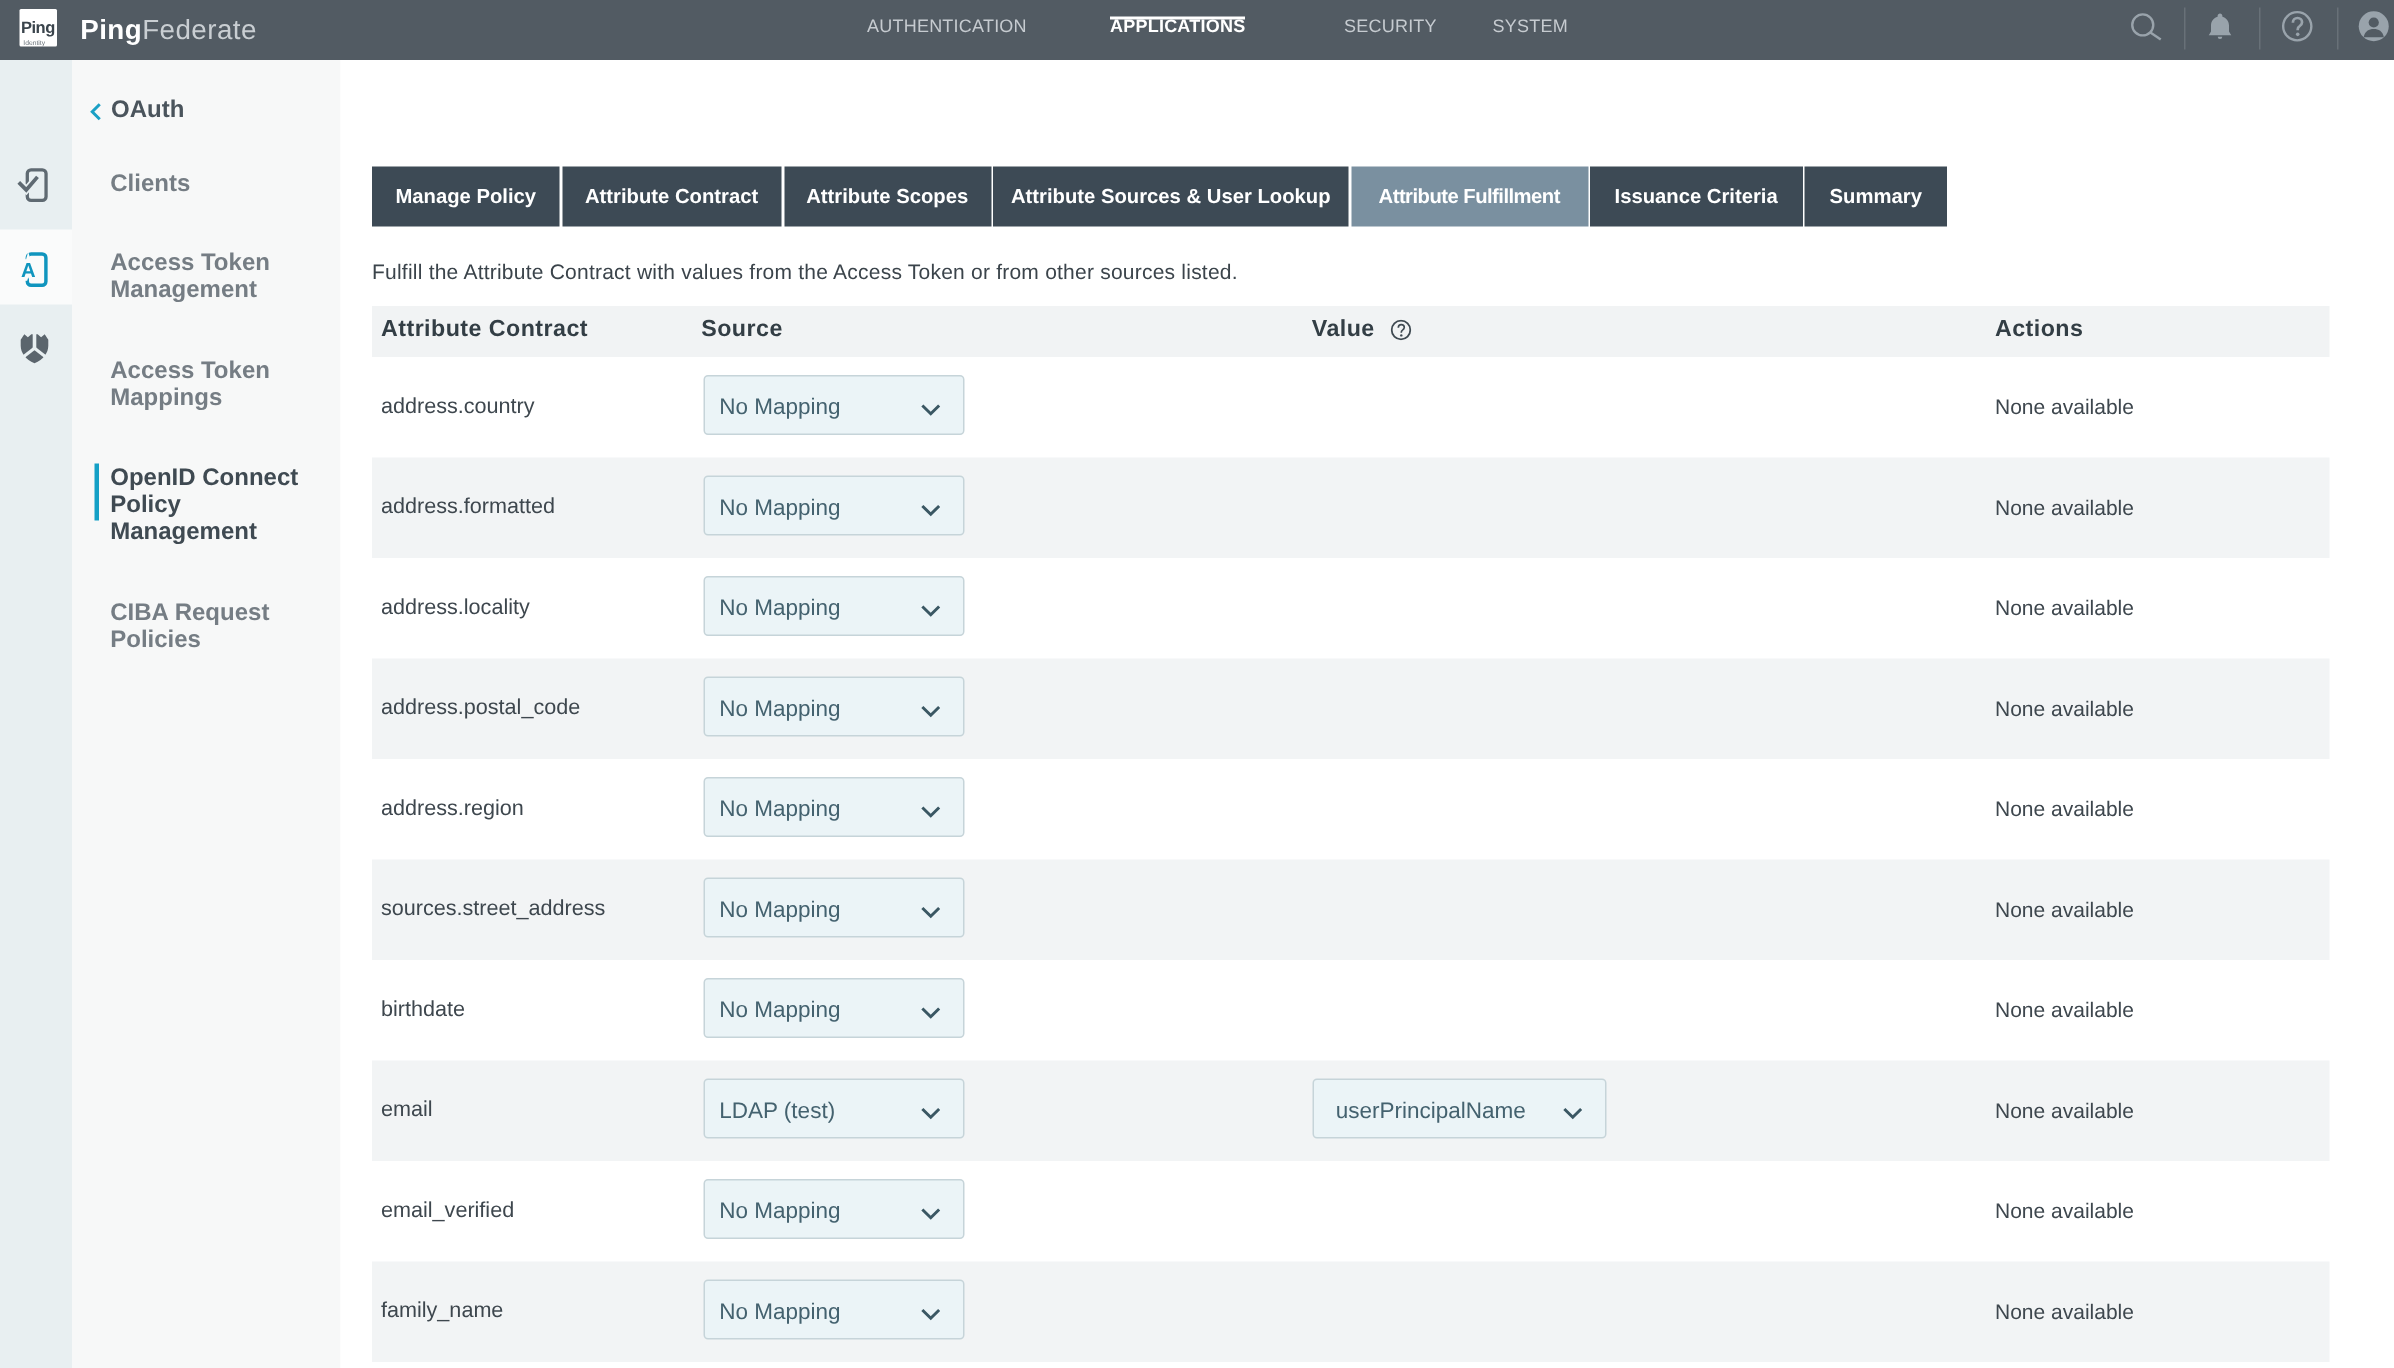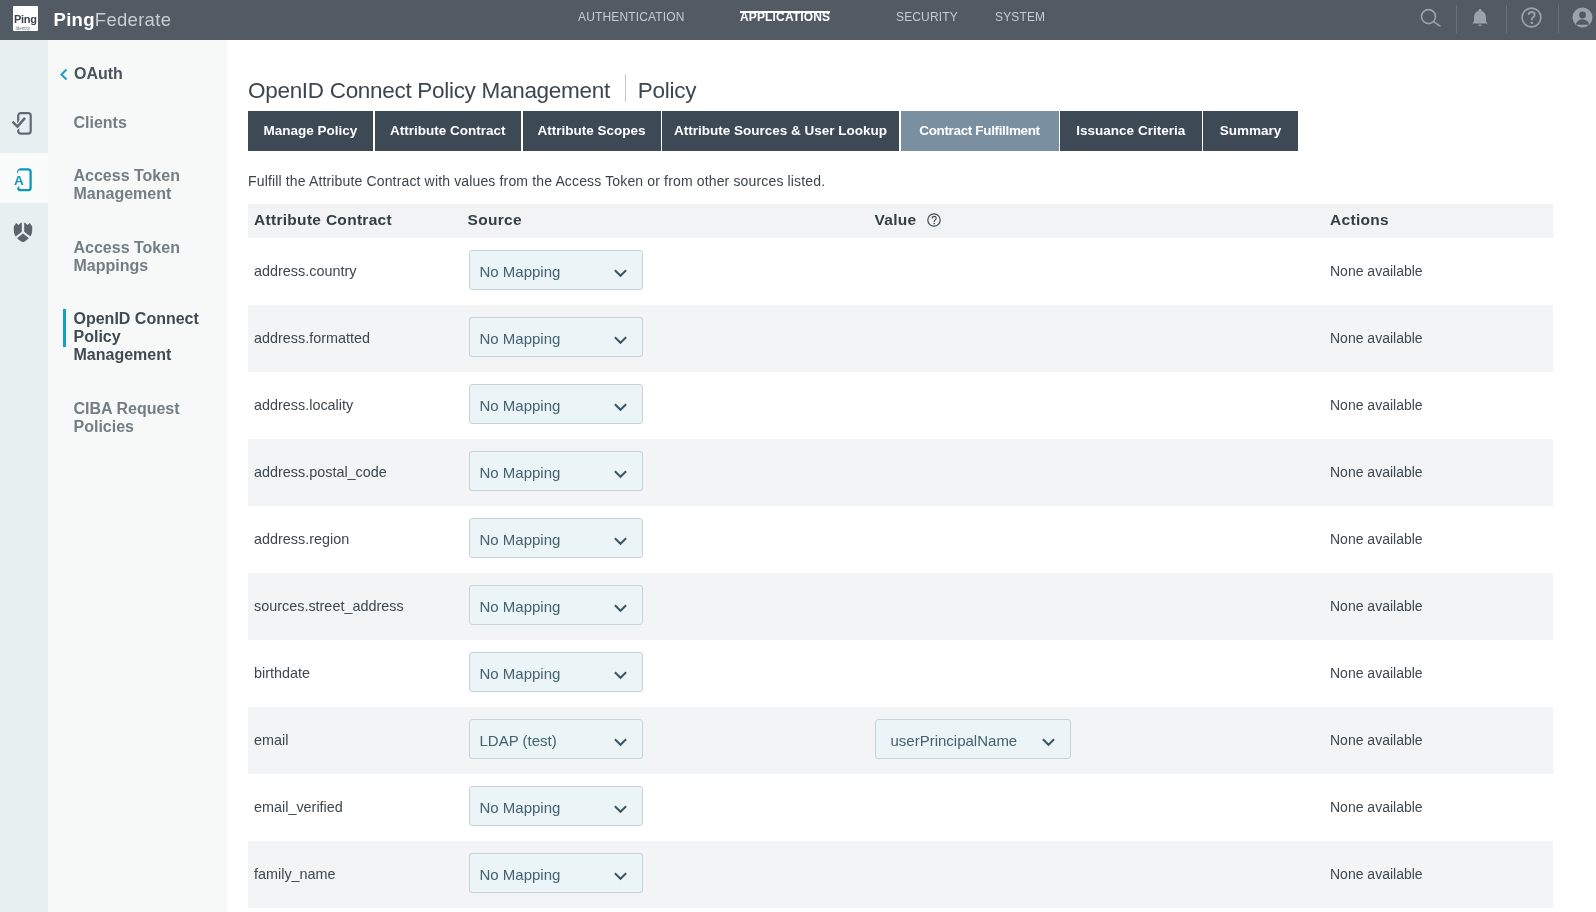--- a/index.html
+++ b/index.html
@@ -121,27 +121,26 @@
   <div class="menu">
     <div class="menu-item">Clients</div>
     <div class="menu-item">Access Token Management</div>
     <div class="menu-item">Access Token Mappings</div>
     <div class="menu-item active"><span class="bar"></span>OpenID Connect Policy Management</div>
     <div class="menu-item">CIBA Request Policies</div>
   </div>
 </div>
 
 <div class="main">
-  <div class="title">OpenID Connect Policy Management<span class="pipe"></span>Policy</div>
   <div class="tabs">
     <div class="tab" style="width:125px;">Manage Policy</div>
     <div class="tab" style="width:146.5px;">Attribute Contract</div>
     <div class="tab" style="width:138px;">Attribute Scopes</div>
     <div class="tab" style="width:237px;">Attribute Sources &amp; User Lookup</div>
-    <div class="tab active" style="width:158px; letter-spacing:-0.35px;">Contract Fulfillment</div>
+    <div class="tab active" style="width:158px; letter-spacing:-0.35px;">Attribute Fulfillment</div>
     <div class="tab" style="width:141.5px;">Issuance Criteria</div>
     <div class="tab" style="width:95px;">Summary</div>
   </div>
   <div class="desc">Fulfill the Attribute Contract with values from the Access Token or from other sources listed.</div>
 
   <div class="tbl">
     <div class="thead">
       <div class="th" style="left:6px;">Attribute Contract</div>
       <div class="th" style="left:219.5px;">Source</div>
       <div class="th" style="left:626.5px;">Value</div>

